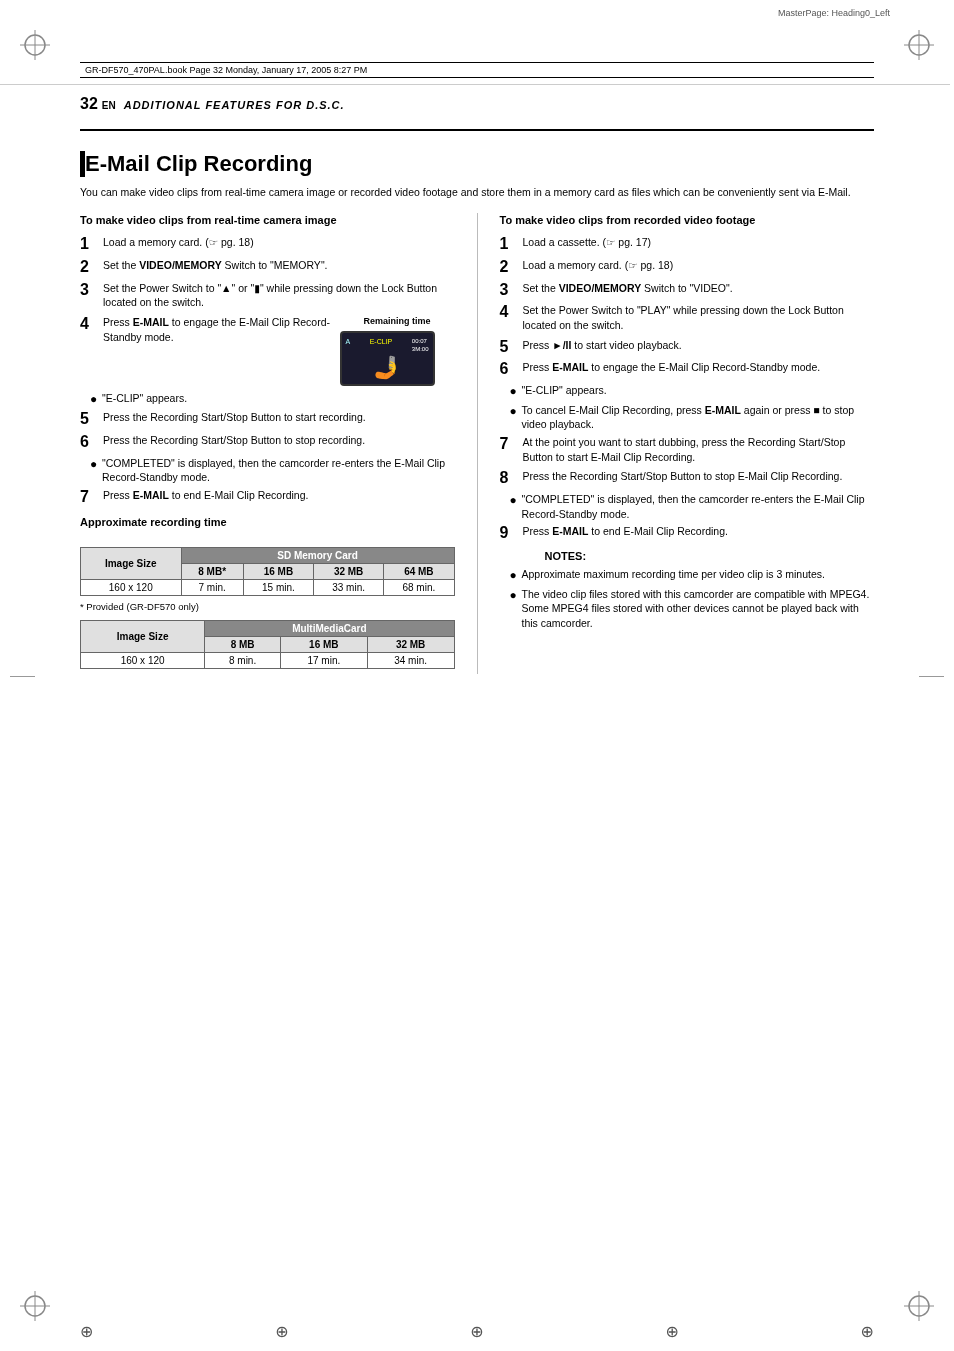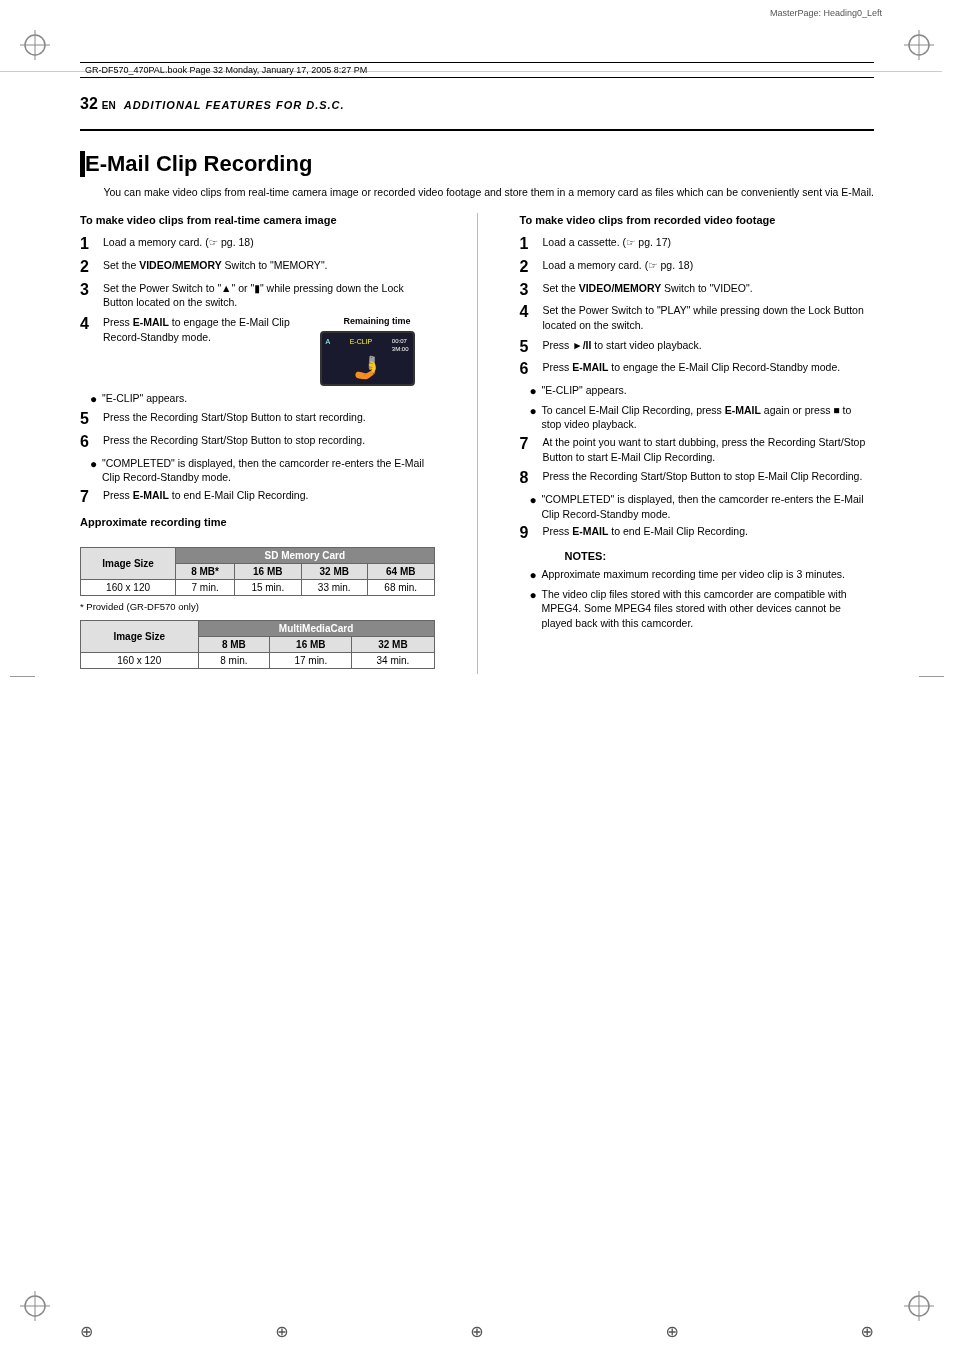--- a/index.html
+++ b/index.html
@@ -19,22 +19,22 @@
       background: #fff;
       position: relative;
       padding: 0;
     }
 
     
     .top-bar {
       position: absolute;
       top: 0;
       left: 0;
-      right: 12px;
-      height: 72px;
+      right: 4px;
+      height: 85px;
       border-bottom: 1px solid #ccc;
       padding-left: 16px;
     }
 
     .masterpage-label {
       position: absolute;
       top: 8px;
       right: 60px;
       font-size: 9px;
       color: #555;
@@ -115,27 +115,26 @@
       margin-bottom: 8px;
       border-left: 5px solid #000;
       line-height: 1.2;
     }
 
     
     .intro-text {
       font-size: 10.5px;
       line-height: 1.5;
       margin-bottom: 12px;
-      text-align: right;
     }
 
     
     .two-col {
       display: flex;
-      gap: 32px;
+      gap: 12px;
     }
 
     .col-left {
       flex: 1;
       min-width: 0;
     }
 
     .col-right {
       flex: 1;
       min-width: 0;

